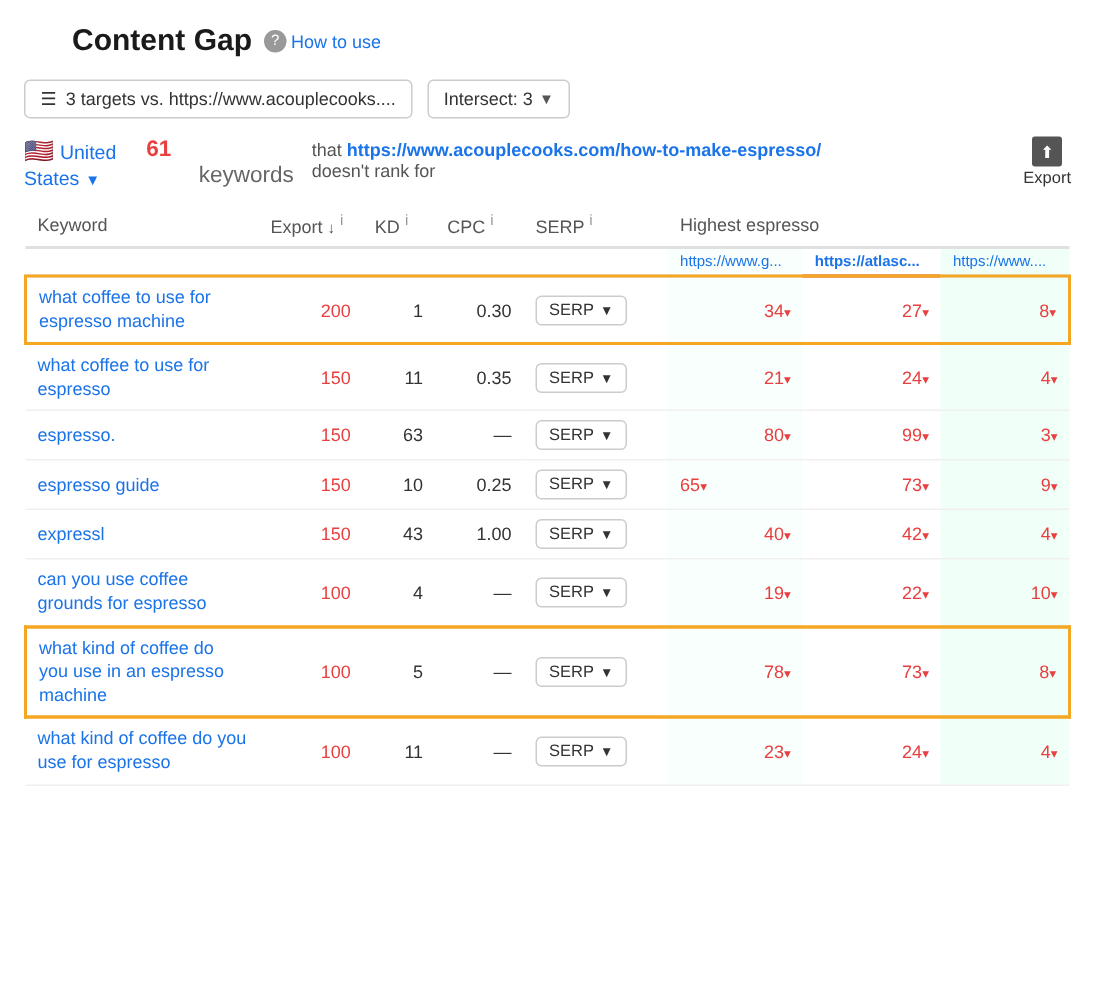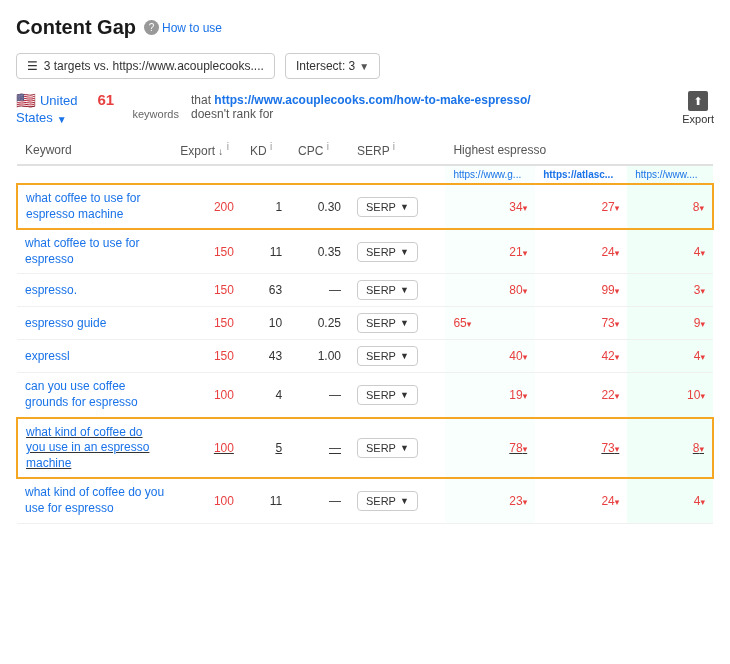--- a/index.html
+++ b/index.html
@@ -1,38 +1,38 @@
 <!DOCTYPE html>
 <html><head>
   <meta charset="utf-8">
   <style>
     * { box-sizing: border-box; margin: 0; padding: 0; }
     body { font-family: Arial, sans-serif; font-size: 13px; color: #333; background: #fff; width: 730px; }
     
     .page { padding: 16px; }
     
-    .header { display: flex; align-items: center; margin-bottom: 14px; }
+    .header { display: flex; align-items: center; margin-bottom: 14px; margin-left: 32px; }
     .header h1 { font-size: 20px; font-weight: bold; color: #1a1a1a; margin-right: 8px; }
     .how-to-use { color: #1a73e8; font-size: 12px; cursor: pointer; display: flex; align-items: center; gap: 3px; }
     .question-icon { width: 15px; height: 15px; border-radius: 50%; background: #999; color: #fff; font-size: 10px; display: inline-flex; align-items: center; justify-content: center; }
     
     .toolbar { display: flex; align-items: center; margin-bottom: 12px; gap: 10px; }
     .targets-btn { border: 1px solid #ccc; border-radius: 4px; padding: 5px 10px; font-size: 12px; cursor: pointer; display: flex; align-items: center; gap: 6px; background: #fff; color: #333; }
     .intersect-btn { border: 1px solid #ccc; border-radius: 4px; padding: 5px 10px; font-size: 12px; cursor: pointer; display: flex; align-items: center; gap: 4px; background: #fff; color: #333; }
     .dropdown-arrow { font-size: 10px; color: #555; }
     
     .filter-row { display: flex; align-items: flex-start; margin-bottom: 10px; gap: 12px; }
     .country-filter { display: flex; flex-direction: column; }
     .country-btn { display: flex; align-items: center; gap: 4px; cursor: pointer; color: #1a73e8; font-size: 13px; border: none; background: none; padding: 0; }
     .flag { font-size: 16px; }
     .dropdown-small { font-size: 10px; color: #1a73e8; }
     
     .keywords-count { display: flex; flex-direction: column; align-items: flex-start; margin-left: 8px; }
     .kw-number { font-size: 15px; font-weight: bold; color: #e84040; }
-    .kw-label { font-size: 11px; color: #666; padding-left: 35px; }
+    .kw-label { font-size: 15px; color: #666; padding-left: 35px; }
     
     .info-text { font-size: 12px; color: #555; flex: 1; padding-top: 2px; }
     .info-text strong { color: #1a73e8; font-weight: bold; }
     
     .export-btn { display: flex; flex-direction: column; align-items: center; cursor: pointer; border: none; background: none; color: #333; font-size: 11px; gap: 2px; margin-left: auto; }
     .export-icon { width: 20px; height: 20px; background: #555; color: #fff; display: flex; align-items: center; justify-content: center; font-size: 11px; border-radius: 2px; }
     
     .table { width: 100%; border-collapse: collapse; font-size: 12px; }
     .table th { text-align: left; padding: 6px 8px; color: #555; font-weight: normal; border-bottom: 2px solid #e0e0e0; font-size: 12px; white-space: nowrap; }
     .table th .info-icon { font-size: 10px; color: #999; vertical-align: super; }
@@ -327,21 +327,21 @@
     <td class="col-pos1 td-pos1" style=";text-align:right;background:#f8fffc">
       <span class="pos-num">19</span><span class="pos-arrow">▾</span>
     </td>
     <td class="col-pos2" style=";text-align:right">
       <span class="pos-num">22</span><span class="pos-arrow">▾</span>
     </td>
     <td class="col-pos3 td-pos3" style=";text-align:right;background:#f0fff8">
       <span class="pos-num">10</span><span class="pos-arrow">▾</span>
     </td>
   </tr>
-        <tr style="outline: rgb(245, 166, 35) solid 2.5px; outline-offset: -1px; text-decoration: underline;">
+        <tr style="outline: rgb(245, 166, 35) solid 2.5px; outline-offset: -1px;">
     <td class="col-keyword" style="border-top:2.5px solid #f5a623;border-bottom:2.5px solid #f5a623;border-left:2.5px solid #f5a623;">
       <a class="keyword-link">what kind of coffee do you use in an espresso machine</a>
     </td>
     <td class="col-volume" style="border-top:2.5px solid #f5a623;border-bottom:2.5px solid #f5a623;;text-align:right">
       <span class="volume-val">100</span>
     </td>
     <td class="col-kd" style="border-top:2.5px solid #f5a623;border-bottom:2.5px solid #f5a623;;text-align:right">
       <span class="kd-val">5</span>
     </td>
     <td class="col-cpc" style="border-top:2.5px solid #f5a623;border-bottom:2.5px solid #f5a623;;text-align:right">

